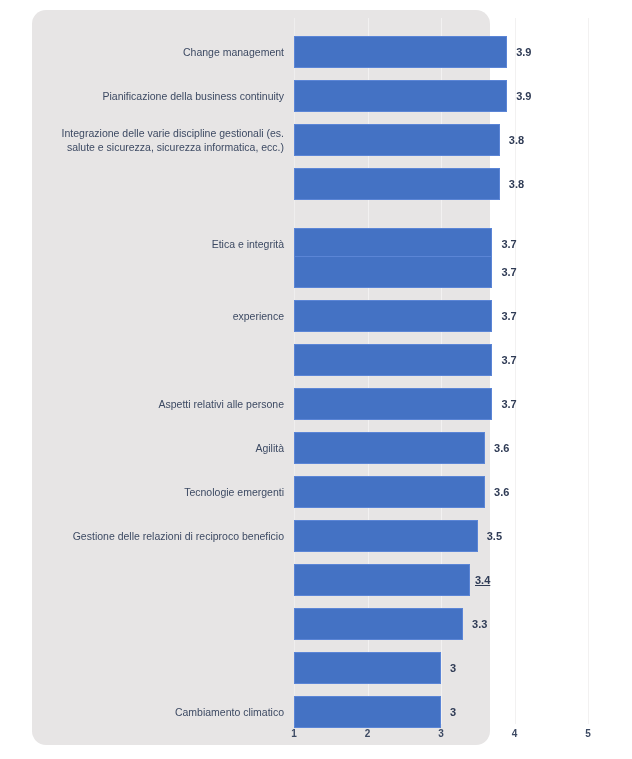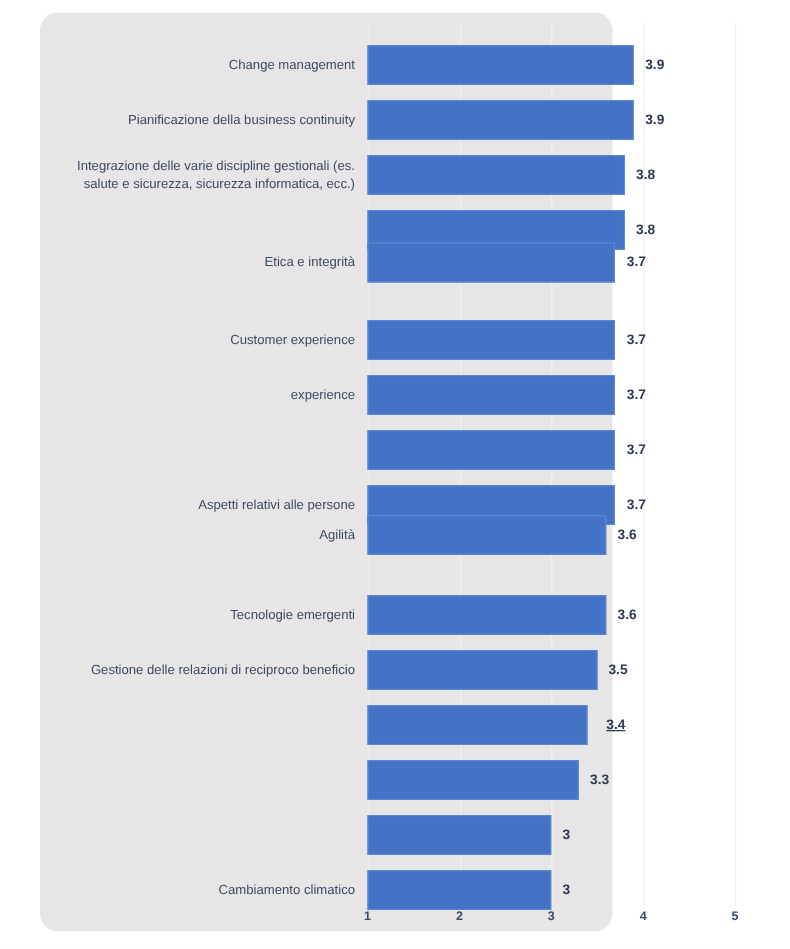--- a/index.html
+++ b/index.html
@@ -136,62 +136,61 @@
         <div class="bar-row" style="top: 100px;">
           <div class="row-label">Integrazione delle varie discipline gestionali (es.
 salute e sicurezza, sicurezza informatica, ecc.)</div>
           <div class="bar" style="width: 205.8px; background: rgb(68, 114, 196);"></div>
           <div class="bar-value" style="left: 214.8px;">3.8</div>
         </div>
         <div class="bar-row" style="top: 144px;">
           <div class="bar" style="width: 205.8px; background: rgb(68, 114, 196);"></div>
           <div class="bar-value" style="left: 214.8px;">3.8</div>
         </div>
-        <div class="bar-row" style="top: 170px;">
+        <div class="bar-row" style="top: 204px;">
           <div class="row-label">Etica e integrità</div>
           <div class="bar" style="width: 198.45px; background: rgb(68, 114, 196);"></div>
           <div class="bar-value" style="left: 207.45px;">3.7</div>
         </div>
         <div class="bar-row" style="top: 232px;">
-          <div class="row-label">Customer experience</div>
           <div class="bar" style="width: 198.45px; background: rgb(68, 114, 196);"></div>
           <div class="bar-value" style="left: 207.45px;">3.7</div>
         </div>
         <div class="bar-row" style="top: 276px;">
           <div class="row-label">experience</div>
           <div class="bar" style="width: 198.45px; background: rgb(68, 114, 196);"></div>
           <div class="bar-value" style="left: 207.45px;">3.7</div>
         </div>
         <div class="bar-row" style="top: 320px;">
           <div class="bar" style="width: 198.45px; background: rgb(68, 114, 196);"></div>
           <div class="bar-value" style="left: 207.45px;">3.7</div>
         </div>
         <div class="bar-row" style="top: 364px;">
           <div class="row-label">Aspetti relativi alle persone</div>
           <div class="bar" style="width: 198.45px; background: rgb(68, 114, 196);"></div>
           <div class="bar-value" style="left: 207.45px;">3.7</div>
         </div>
-        <div class="bar-row" style="top: 388px;">
+        <div class="bar-row" style="top: 408px;">
           <div class="row-label">Agilità</div>
           <div class="bar" style="width: 191.1px; background: rgb(68, 114, 196);"></div>
           <div class="bar-value" style="left: 200.1px;">3.6</div>
         </div>
         <div class="bar-row" style="top: 452px;">
           <div class="row-label">Tecnologie emergenti</div>
           <div class="bar" style="width: 191.1px; background: rgb(68, 114, 196);"></div>
           <div class="bar-value" style="left: 200.1px;">3.6</div>
         </div>
         <div class="bar-row" style="top: 496px;">
           <div class="row-label">Gestione delle relazioni di reciproco beneficio</div>
           <div class="bar" style="width: 183.75px; background: rgb(68, 114, 196);"></div>
           <div class="bar-value" style="left: 192.75px;">3.5</div>
         </div>
         <div class="bar-row" style="top: 540px;">
           <div class="bar" style="width: 176.4px; background: rgb(68, 114, 196);"></div>
-          <div class="bar-value" style="left: 191px; text-decoration: underline;">3.4</div>
+          <div class="bar-value" style="left: 181px; text-decoration: underline;">3.4</div>
         </div>
         <div class="bar-row" style="top: 584px;">
           <div class="bar" style="width: 169.05px; background: rgb(68, 114, 196);"></div>
           <div class="bar-value" style="left: 178.05px;">3.3</div>
         </div>
         <div class="bar-row" style="top: 628px;">
           <div class="bar" style="width: 147px; background: rgb(68, 114, 196);"></div>
           <div class="bar-value" style="left: 156px;">3</div>
         </div>
         <div class="bar-row" style="top: 672px;">

